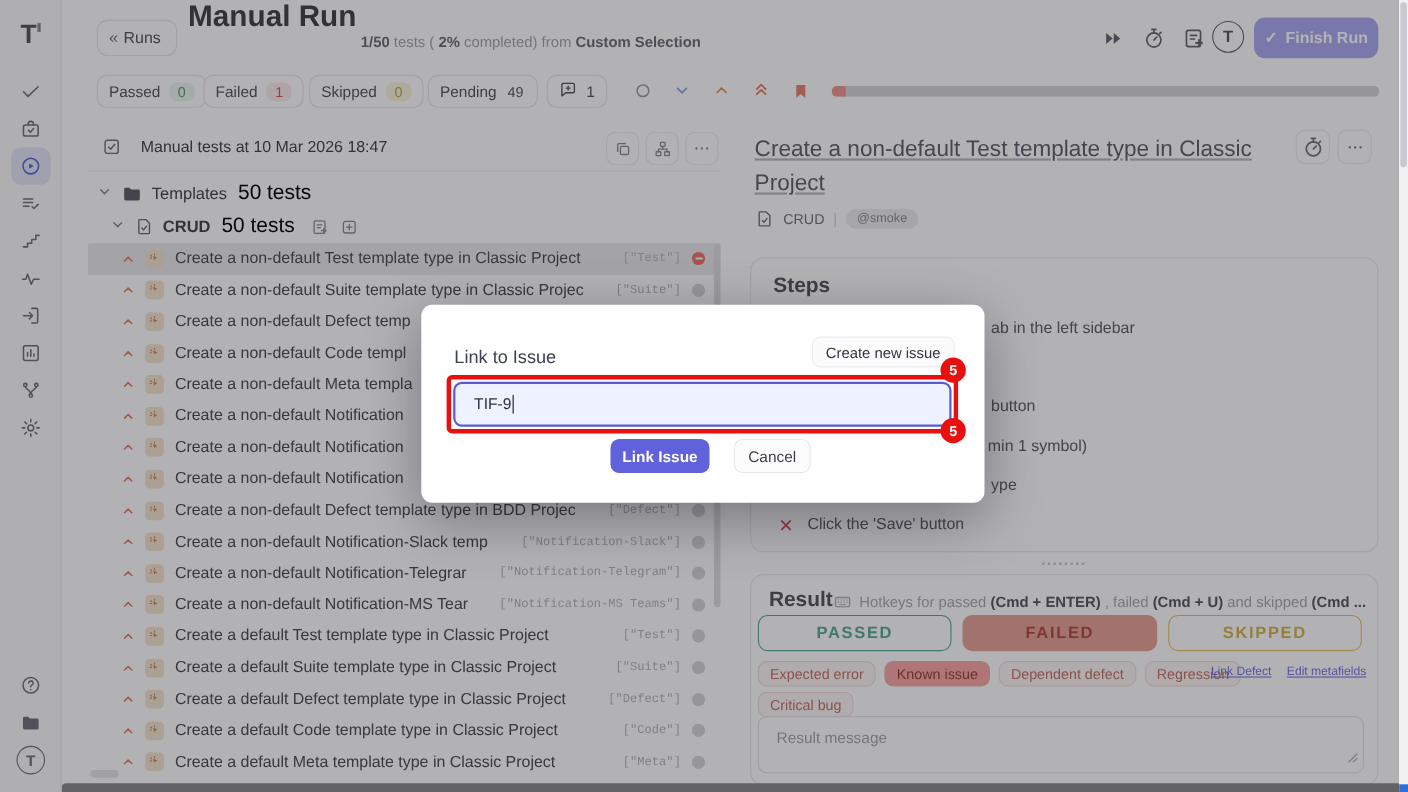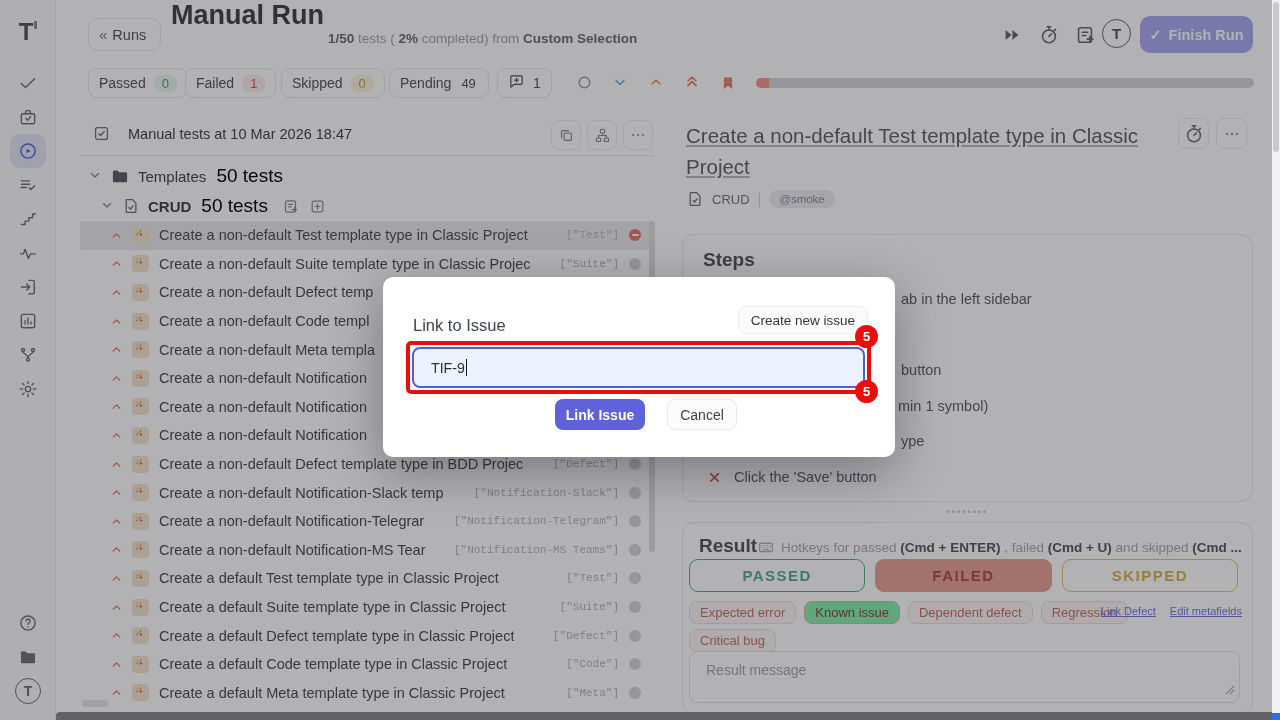--- a/index.html
+++ b/index.html
@@ -92,37 +92,37 @@
   .pipe { color:#d4d4d8; font-size:14px; }
   .pill { background:#ededf0; border-radius:9px; padding:3px 10px; font-size:11.5px; color:#8a8a94; }
   .card { position:absolute; left:0; width:571px; border:1px solid #e8e8ec; border-radius:12px; background:#fff; }
   #steps-card { top:116px; height:268px; }
   #steps-title { position:absolute; left:20px; top:14px; font-size:19px; font-weight:700; color:#52525b; }
   .step-row { position:absolute; left:0; width:100%; height:35.6px; font-size:14.5px; color:#5b5b66; }
   .step-row .stxt { position:absolute; top:8px; white-space:nowrap; }
   .step-row .sico { position:absolute; left:24px; top:9px; color:#d9534f; }
   #dots-handle { position:absolute; left:0; top:390px; width:100%; text-align:center;
     color:#c6c6cc; font-size:9px; letter-spacing:2px; line-height:8px; cursor:row-resize; }
-  #result-card { top:404px; height:192px; }
+  #result-card { top:404px; height:192px;text-align:center; }
   #result-title { position:absolute; left:16px; top:12px; font-size:19px; font-weight:700; color:#52525b; }
   #kb-icon { position:absolute; left:74px; top:15px; color:#b0b0b8; }
   #hotkeys { position:absolute; left:98px; top:17px; right:10px; font-size:13.5px; color:#a8a8b0;
     white-space:nowrap; overflow:hidden; text-overflow:ellipsis; }
   #hotkeys b { color:#55555e; font-weight:700; }
   #status-btns { position:absolute; left:6px; top:36px; width:549px; height:33px;
     display:grid; grid-template-columns:1fr 1fr 1fr; gap:10px; }
   .stbtn { border-radius:9px; font-size:15px; font-weight:700; letter-spacing:1.5px;
     display:flex; align-items:center; justify-content:center; cursor:pointer; background:#fff; }
   .stbtn.passed  { border:1.6px solid #55ab8c; color:#55ab8c; }
   .stbtn.failed  { border:1.6px solid #e8a096; color:#b44a3d; background:#e8a096; }
   .stbtn.skipped { border:1.6px solid #e2c35d; color:#d6b44c; }
   .chips-row { position:absolute; left:6px; display:flex; gap:8px; }
   .rchip { height:23px; padding:0 10px; display:inline-flex; align-items:center; border-radius:8px;
     border:1px solid #f0dcd7; background:#fdf7f6; color:#c4705f; font-size:13px; cursor:pointer; }
-  .rchip.filled { background:#86efac; border-color:#e2b1a4; color:#8e4435; }
+  .rchip.filled { background:#fca5a5; border-color:#e2b1a4; color:#8e4435; }
   #result-links { position:absolute; right:10px; top:82px; display:flex; gap:14px; }
   #result-links a { font-size:11px; color:#7276e0; text-decoration:underline; cursor:pointer; }
   #msg-box { position:absolute; left:6px; top:128px; width:551px; height:52px;
     border:1px solid #e4e4e7; border-radius:8px; background:#fff; }
   #msg-box .ph { position:absolute; left:16px; top:10px; font-size:14px; color:#a5a5ae; }
   #msg-box .rh { position:absolute; right:4px; bottom:3px; color:#b4b4bc; }
 
   
   #hscroll { position:absolute; left:56px; right:8px; bottom:0; height:8px; background:#8a8a8a; border-radius:4px 0 0 0; }
   #vstrip { position:absolute; right:0; top:0; width:8px; height:720px; background:#f1f1f2; z-index:200; }

